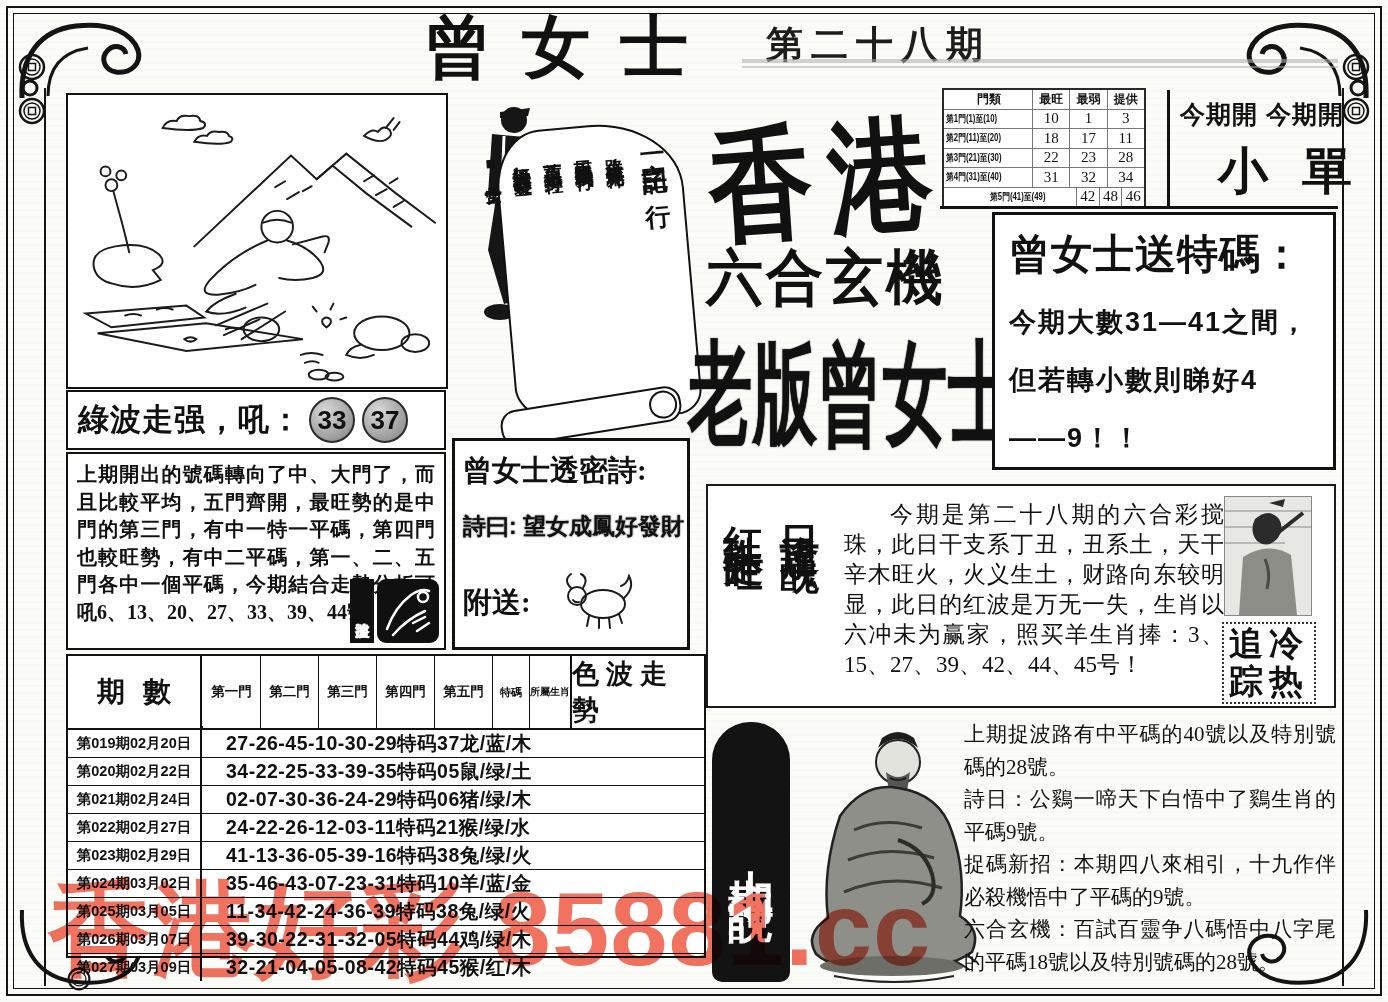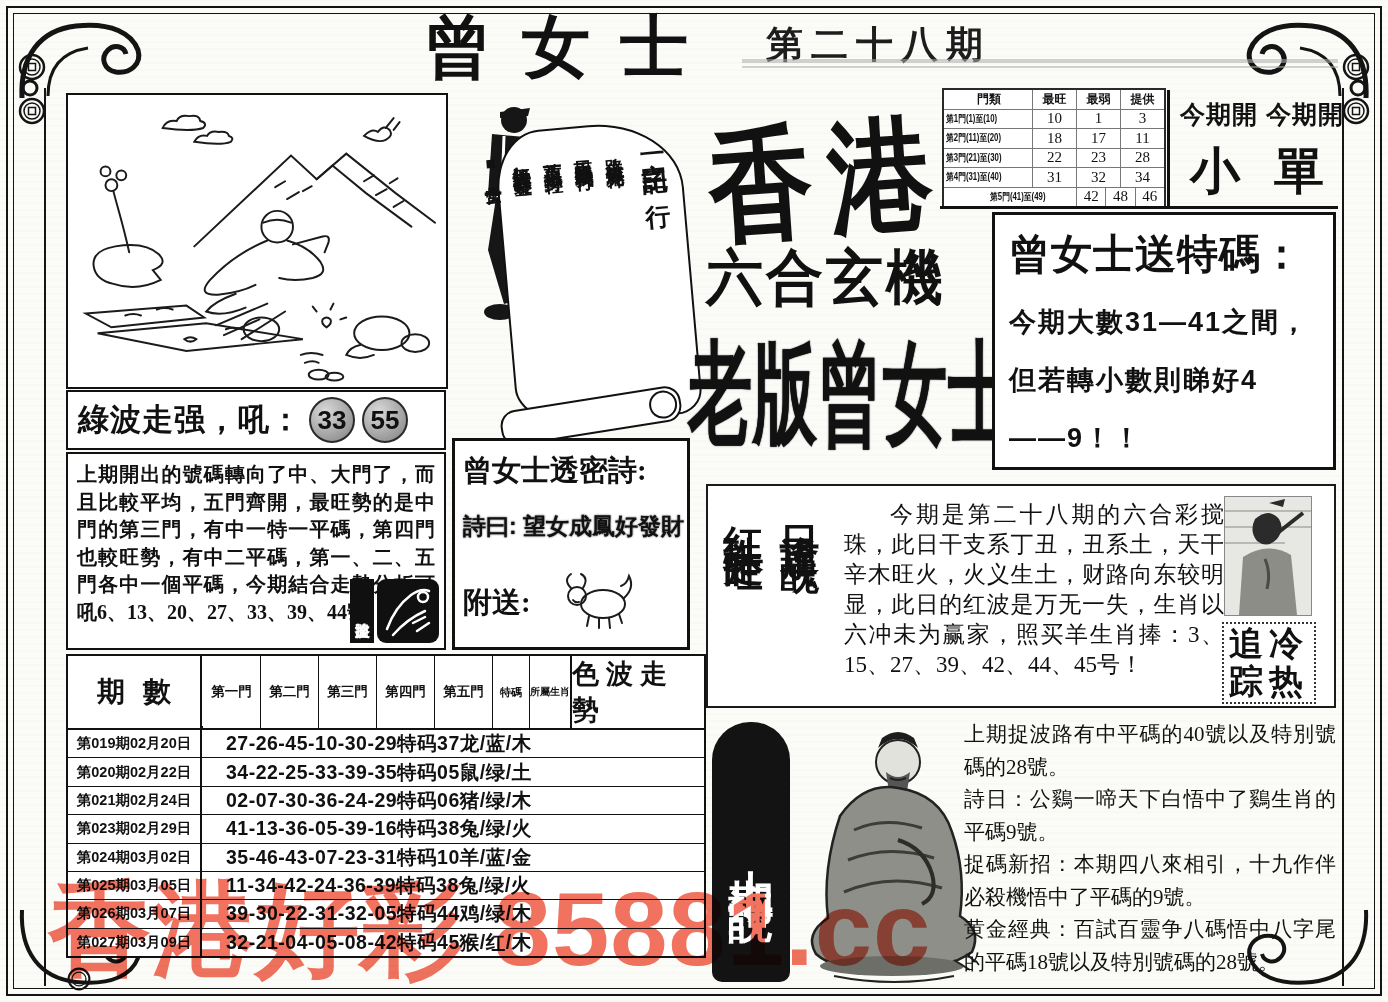--- a/index.html
+++ b/index.html
@@ -75,35 +75,35 @@
 
   
   .mast-city{left:703px;top:108px;font-size:104px;font-weight:900;letter-spacing:16px;
              transform:rotate(-4deg) scale(1.0,1.18);transform-origin:left top;white-space:nowrap;}
   .mast-tag{left:706px;top:238px;font-size:57px;font-weight:900;letter-spacing:3px;
             font-family:"Liberation Sans",sans-serif;transform:scale(1.0,1.05);transform-origin:left top;white-space:nowrap;}
   .mast-brand{left:688px;top:318px;font-size:64px;font-weight:900;letter-spacing:1px;
               font-family:"Liberation Sans",sans-serif;transform:scale(1.0,1.75);transform-origin:left top;
               white-space:nowrap;text-shadow:0 0 1px #000;}
 
-  .stats{left:942px;top:88px;width:224px;height:120px;border:2px solid #2a2a2a;background:#fff;
+  .stats{left:942px;top:88px;width:204px;height:120px;border:2px solid #2a2a2a;background:#fff;
          display:flex;flex-direction:column;box-sizing:border-box;font-family:"Liberation Sans",sans-serif;justify-content:flex-end;}
   .st-row{display:flex;flex:1;border-bottom:1px solid #777;}
   .st-row:last-child{border-bottom:none;margin-left:44px;}
   .st-label{width:86px;border-right:1px solid #777;display:flex;align-items:center;padding-left:2px;
             font-size:10px;font-weight:700;white-space:nowrap;}
   .st-label span{transform:scaleX(.78);transform-origin:left center;white-space:nowrap;}
   .st-cell{flex:1;border-right:1px solid #777;display:flex;align-items:center;justify-content:center;
            font-size:15px;font-family:"Liberation Serif",serif;}
   .st-cell:last-child{border-right:none;}
   .st-h{font-size:12px;font-weight:700;}
   .rule-heavy{position:absolute;background:#111;}
 
   .period-line1{left:1180px;top:98px;font-size:25px;font-weight:900;font-family:"Liberation Sans",sans-serif;letter-spacing:1px;white-space:nowrap;}
-  .period-line2{left:1190px;top:138px;font-size:50px;font-weight:900;font-family:"Liberation Sans",sans-serif;letter-spacing:34px;white-space:nowrap;}
+  .period-line2{left:1218px;top:138px;font-size:50px;font-weight:900;font-family:"Liberation Sans",sans-serif;letter-spacing:34px;white-space:nowrap;}
 
   .special-box{left:992px;top:212px;width:344px;height:258px;border:3px solid #111;background:#fff;
                box-sizing:border-box;padding:12px 14px;}
   .special-title{font-size:41px;font-weight:900;font-family:"Liberation Sans",sans-serif;letter-spacing:1px;white-space:nowrap;}
   .special-line{font-size:27px;font-weight:800;font-family:"Liberation Sans",sans-serif;margin-top:22px;letter-spacing:2px;white-space:nowrap;}
 
   .forecast-box{left:706px;top:484px;width:630px;height:224px;border:2px solid #1a1a1a;background:#fff;box-sizing:border-box;}
   .forecast-vert{position:absolute;left:8px;top:8px;height:204px;writing-mode:vertical-rl;
                  font-size:40px;font-weight:900;font-family:"Liberation Sans",sans-serif;letter-spacing:10px;line-height:1.4;}
   .forecast-body{position:absolute;left:128px;top:6px;width:380px;font-size:23px;line-height:30px;
@@ -233,21 +233,21 @@
         <ellipse cx="254" cy="282" rx="10" ry="5"></ellipse>
           <ellipse cx="270" cy="284" rx="9" ry="4"></ellipse>
         <path d="M118 246 q6 -4 12 0 q-6 5 -12 0 z"></path>
       </g>
     </svg>
   </div>
 
   <div class="abs green-box">
     <span class="green-label">綠波走强，吼：</span>
     <span class="ball ctr">33</span>
-    <span class="ball ctr">55</span>
+    <span class="ball ctr">37</span>
   </div>
 
   <div class="abs para-box">
     <p>上期開出的號碼轉向了中、大門了，而且比較平均，五門齊開，最旺勢的是中門的第三門，有中一特一平碼，第四門也較旺勢，有中二平碼，第一、二、五門各中一個平碼，今期結合走勢分析可吼6、13、20、27、33、39、44號。</p>
     <div class="stamp">
       <div class="stamp-label">捉波路</div>
       <div class="stamp-icon">
         <svg viewBox="0 0 62 64" width="62" height="64">
           <g fill="none" stroke="#fff" stroke-width="2.5" stroke-linecap="round">
             <path d="M10 50 Q18 28 34 16 Q44 9 52 12"></path>
@@ -281,20 +281,24 @@
         <div class="rt-period ctr">第019期02月20日</div>
         <div class="rt-result">27-26-45-10-30-29特码37龙/蓝/木</div>
       </div>
     <div class="rt-row">
         <div class="rt-period ctr">第020期02月22日</div>
         <div class="rt-result">34-22-25-33-39-35特码05鼠/绿/土</div>
       </div>
     <div class="rt-row">
         <div class="rt-period ctr">第021期02月24日</div>
         <div class="rt-result">02-07-30-36-24-29特码06猪/绿/木</div>
+      </div>
+    <div class="rt-row">
+        <div class="rt-period ctr">第022期02月27日</div>
+        <div class="rt-result">24-22-26-12-03-11特码21猴/绿/水</div>
       </div>
     <div class="rt-row">
         <div class="rt-period ctr">第023期02月29日</div>
         <div class="rt-result">41-13-36-05-39-16特码38兔/绿/火</div>
       </div>
     <div class="rt-row">
         <div class="rt-period ctr">第024期03月02日</div>
         <div class="rt-result">35-46-43-07-23-31特码10羊/蓝/金</div>
       </div>
     <div class="rt-row">
@@ -466,18 +470,18 @@
         <ellipse cx="98" cy="246" rx="72" ry="10" fill="#6e6e69"></ellipse>
         <path d="M40 256 q60 12 120 0" stroke="#222" stroke-width="2" fill="none"></path>
         <path d="M160 240 l16 10 M172 234 l10 8" stroke="#222" stroke-width="2"></path>
       </g>
     </svg>
   </div>
   <div class="abs review-text">
     <p>上期捉波路有中平碼的40號以及特別號碼的28號。</p>
     <p>詩日：公鷄一啼天下白悟中了鷄生肖的平碼9號。</p>
     <p>捉碼新招：本期四八來相引，十九作伴必殺機悟中了平碼的9號。</p>
-    <p>黄金經典：百試百靈争八碼悟中八字尾的平碼18號以及特別號碼的28號。</p>
+    <p>六合玄機：百試百靈争八碼悟中八字尾的平碼18號以及特別號碼的28號。</p>
   </div>
 
   <div class="abs watermark" style="color:#ef5f49;">香港好彩 85881.cc</div>
 
 </div>
 
 </body></html>

